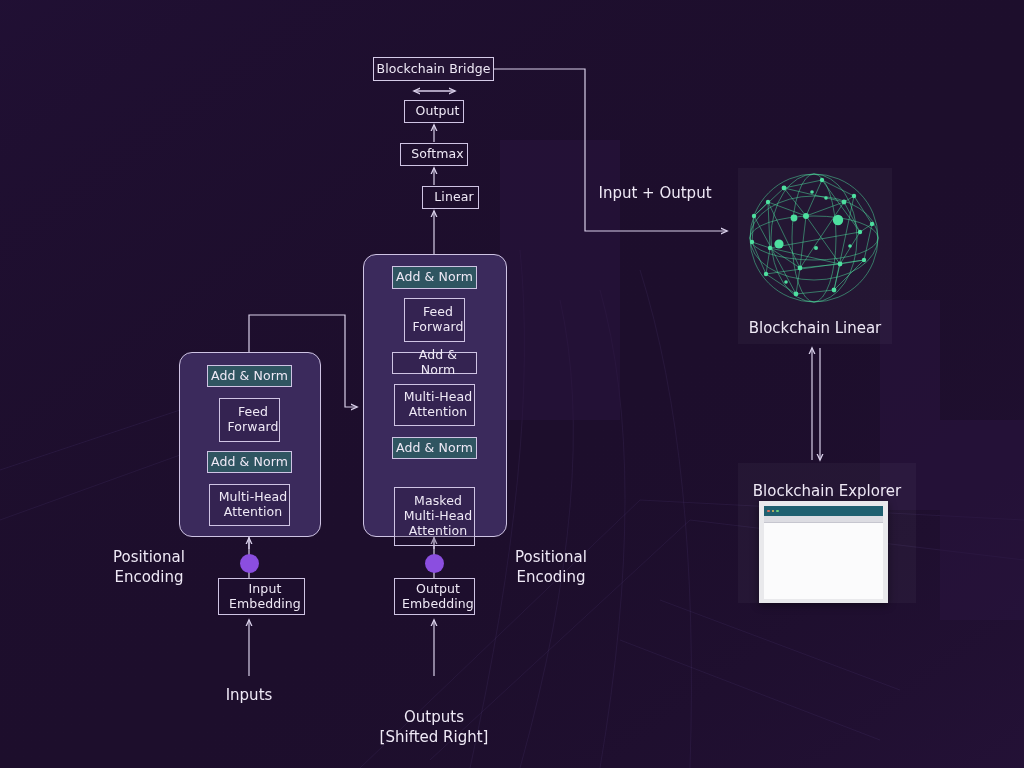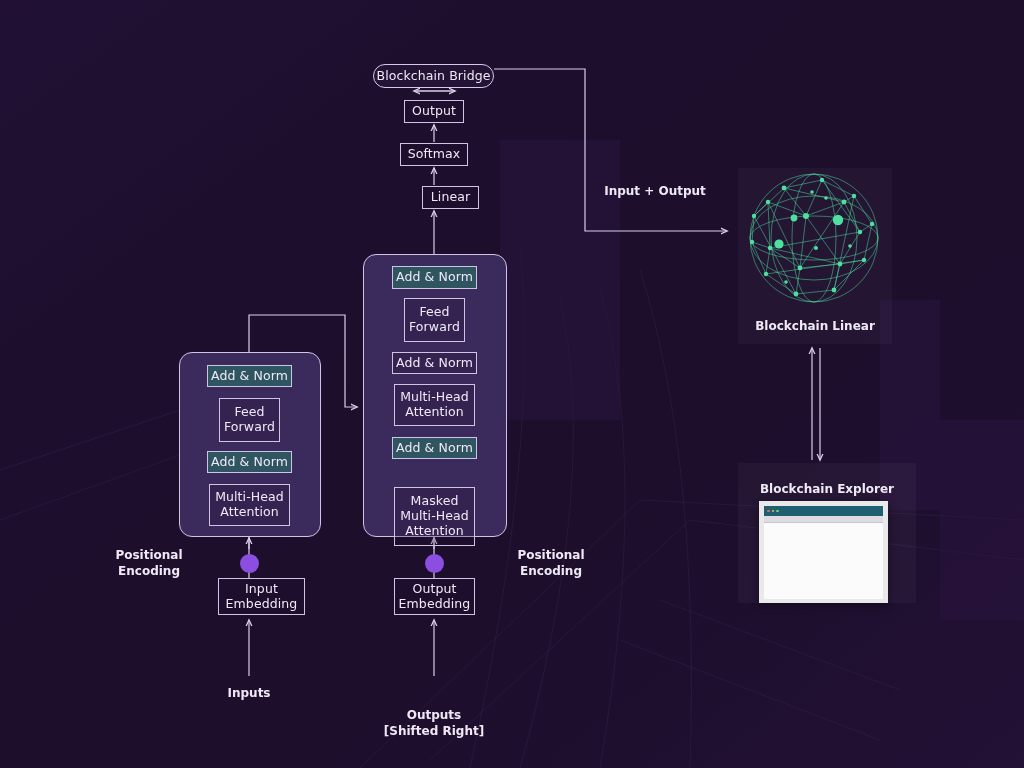--- a/index.html
+++ b/index.html
@@ -8,26 +8,26 @@
     background:#1d0e2c;
     font-family:"DejaVu Sans","Liberation Sans",sans-serif;
     position:relative;
   }
   #stage{position:absolute;left:0;top:0;width:1024px;height:768px;}
   .bgtex{position:absolute;left:0;top:0;width:1024px;height:768px;pointer-events:none;}
   svg.layer{position:absolute;left:0;top:0;width:1024px;height:768px;overflow:visible;}
   .node{position:absolute;box-sizing:border-box;display:flex;align-items:center;
         justify-content:center;text-align:center;line-height:1.18;}
   .boxlbl{color:#efe9f6;font-size:12.5px;letter-spacing:.1px;white-space:pre-line;}
-  .plainbox{border:1.3px solid #cfc4e4;background:rgba(30,15,46,.25);}
+  .plainbox{border:1.3px solid #cfc4e4;background:rgba(30,15,46,.25);padding-left:7px;}
   .addnorm{border:1.3px solid #cfc4e4;background:#2f5561;}
   .darkbox{border:1.3px solid #d5cbe8;background:#241334;}
   .panel{position:absolute;border:1.6px solid #cfc4e4;border-radius:13px;background:#3b2a5c;}
-  .caption{position:absolute;color:#efe9f6;font-size:12px;text-align:center;
-           line-height:1.35;white-space:pre-line;font-weight:bold;}
+  .caption{position:absolute;color:#efe9f6;font-size:15px;text-align:center;
+           line-height:1.35;white-space:pre-line;}
   .posdot{position:absolute;width:19px;height:19px;border-radius:50%;background:#8b4ee0;}
   .panelcard{position:absolute;background:rgba(255,255,255,.035);}
   .browser{position:absolute;background:#e9e9ec;padding:5px;box-shadow:0 2px 8px rgba(0,0,0,.45);}
   .browser-inner{background:#f7f7f9;width:100%;height:100%;box-sizing:border-box;}
   .titlebar{height:10px;background:#1f6070;display:flex;align-items:center;padding-left:3px;gap:2px;}
   .dot{width:2.6px;height:2.6px;border-radius:50%;}
   .urlbar{height:6px;background:#dcdce2;border-bottom:1px solid #c6c6cf;}
   .page{background:#fbfbfc;height:calc(100% - 16px);}
 </style>
 </head>
@@ -113,21 +113,21 @@
       <line x1="414" y1="91" x2="455" y2="91" marker-end="url(#ah)"></line>
       <line x1="455" y1="91" x2="414" y2="91" marker-end="url(#ah)"></line>
 
       <path d="M494 69 L585 69 L585 231 L727 231" marker-end="url(#ah)"></path>
 
       <line x1="812" y1="460" x2="812" y2="348" marker-end="url(#ah)"></line>
       <line x1="820" y1="348" x2="820" y2="460" marker-end="url(#ah)"></line>
     </g>
   </svg>
 
-  <div class="node darkbox" style="left:373px;top:64px;width:121px;height:24px;border-radius:12px;">
+  <div class="node darkbox" style="left:373px;top:57px;width:121px;height:24px;">
     <span class="boxlbl">Blockchain Bridge</span>
   </div>
 
   <div class="node plainbox" style="left:404px;top:100px;width:60px;height:23px;">
     <span class="boxlbl">Output</span>
   </div>
   <div class="node plainbox" style="left:400px;top:143px;width:68px;height:23px;">
     <span class="boxlbl">Softmax</span>
   </div>
   <div class="node plainbox" style="left:406px;top:186px;width:57px;height:23px;margin-left:16px;">

